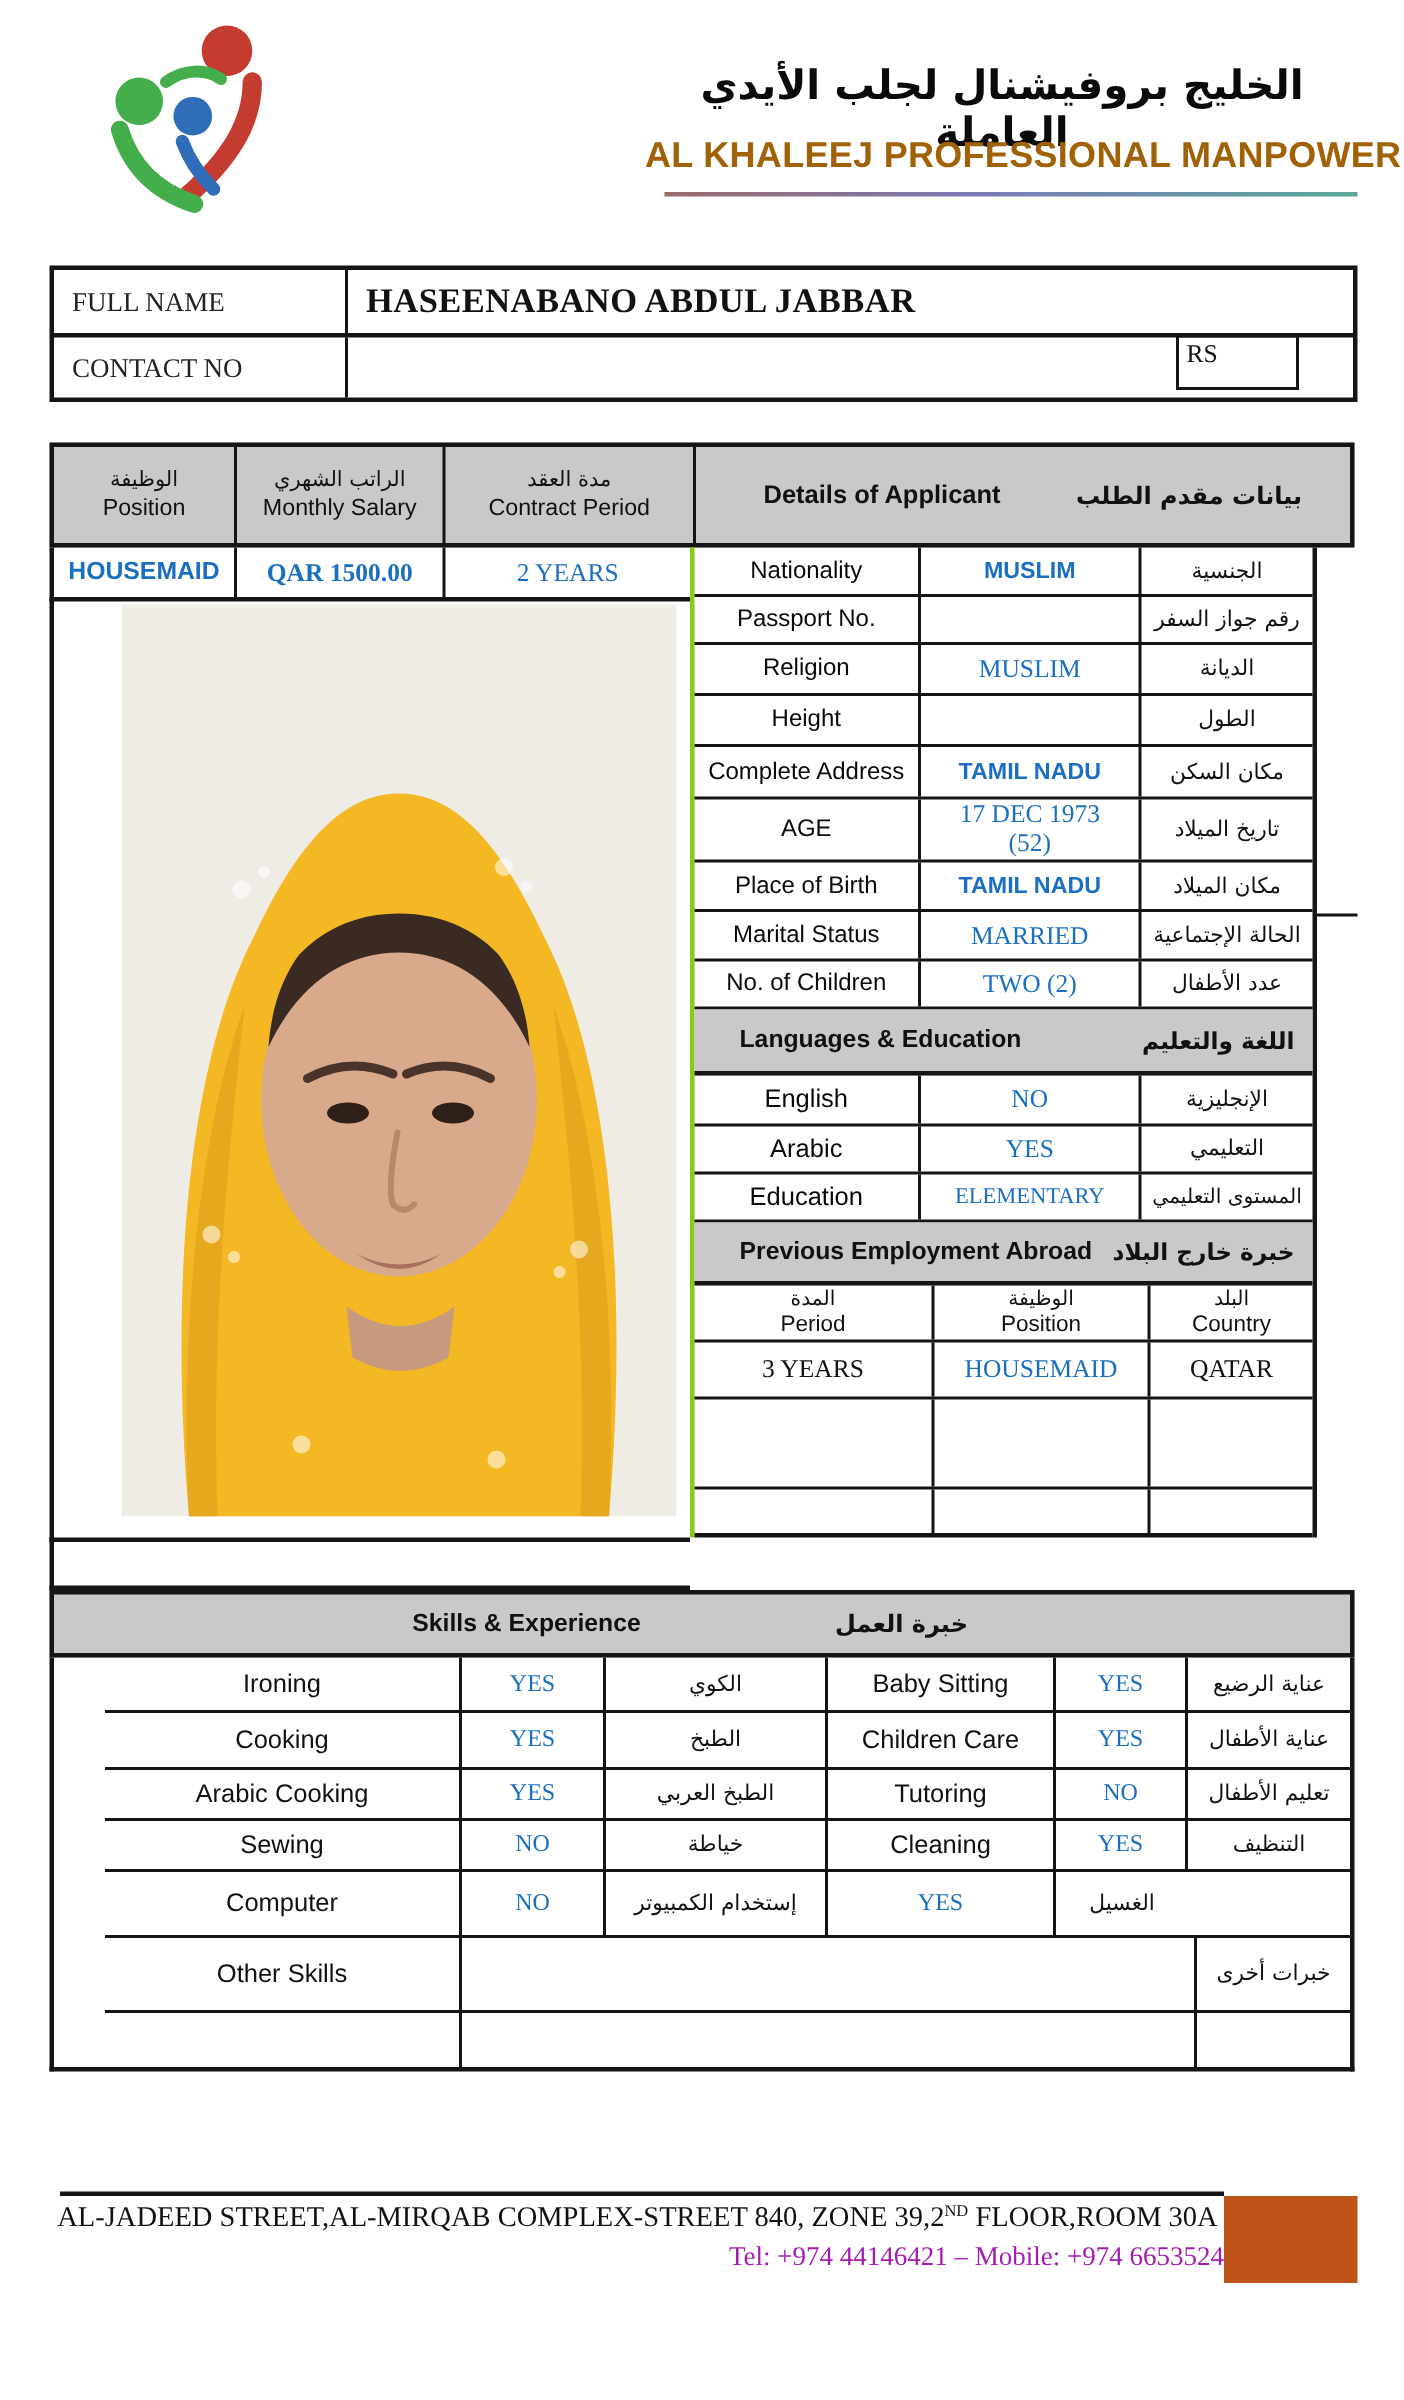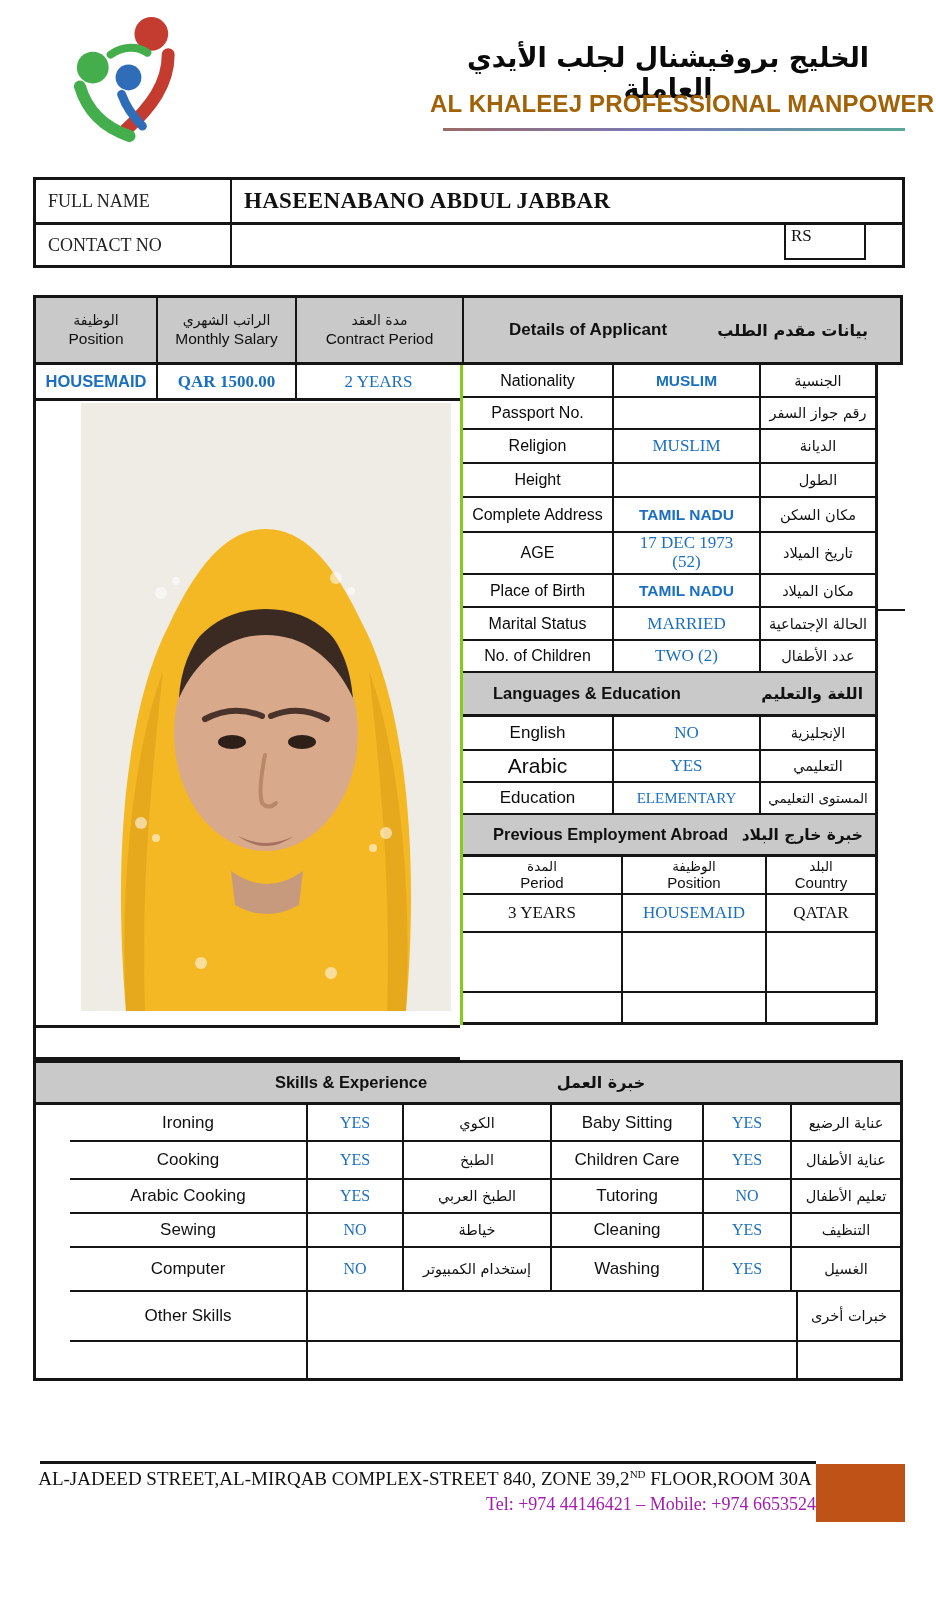--- a/index.html
+++ b/index.html
@@ -228,21 +228,21 @@
     <div class="band" style="height:44px">
       <span class="en">Languages &amp; Education</span>
       <span class="ar" dir="rtl">اللغة والتعليم</span>
     </div>
     <div class="dr" style="height:34px">
       <div class="dc lab" style="font-size:17px">English</div>
       <div class="dc val">NO</div>
       <div class="dc arc" dir="rtl">الإنجليزية</div>
     </div>
     <div class="dr" style="height:32px">
-      <div class="dc lab" style="font-size:21px">Arabic</div>
+      <div class="dc lab" style="font-size:17px">Arabic</div>
       <div class="dc val">YES</div>
       <div class="dc arc" dir="rtl">التعليمي</div>
     </div>
     <div class="dr" style="height:32px">
       <div class="dc lab" style="font-size:17px">Education</div>
       <div class="dc val" style="font-size:15px">ELEMENTARY</div>
       <div class="dc arc" style="font-size:13.5px" dir="rtl">المستوى التعليمي</div>
     </div>
 
     <div class="band" style="height:42px">
@@ -321,21 +321,20 @@
       <div class="skc sk-val">NO</div>
       <div class="skc arc" dir="rtl">خياطة</div>
       <div class="skc sk-lab">Cleaning</div>
       <div class="skc sk-val">YES</div>
       <div class="skc arc" dir="rtl">التنظيف</div>
     </div>
     <div class="skr" style="height:44px">
       <div class="skc sk-lab">Computer</div>
       <div class="skc sk-val">NO</div>
       <div class="skc arc" dir="rtl">إستخدام الكمبيوتر</div>
-      <div class="skc sk-lab">Washing</div>
       <div class="skc sk-val">YES</div>
       <div class="skc arc" dir="rtl">الغسيل</div>
     </div>
     <div class="skr skr-other" style="height:50px">
       <div class="skc sk-lab">Other Skills</div>
       <div class="skc"></div>
       <div class="skc arc" dir="rtl">خبرات أخرى</div>
     </div>
     <div class="skr skr-other" style="height:36px">
       <div class="skc"></div>

